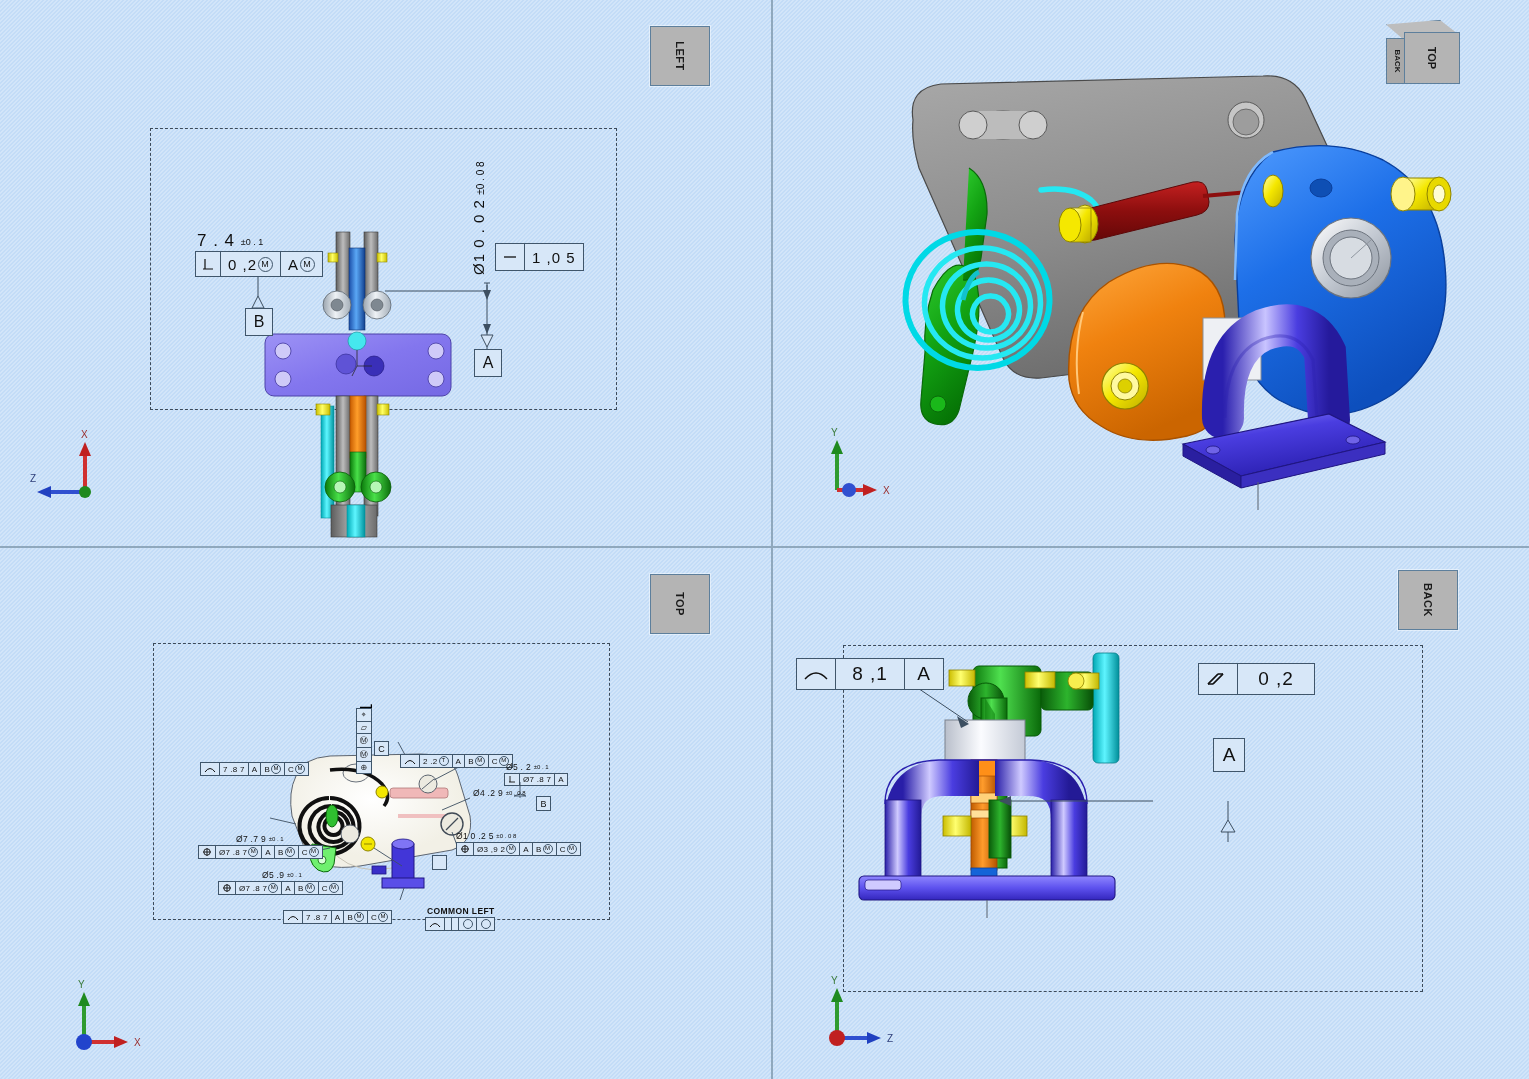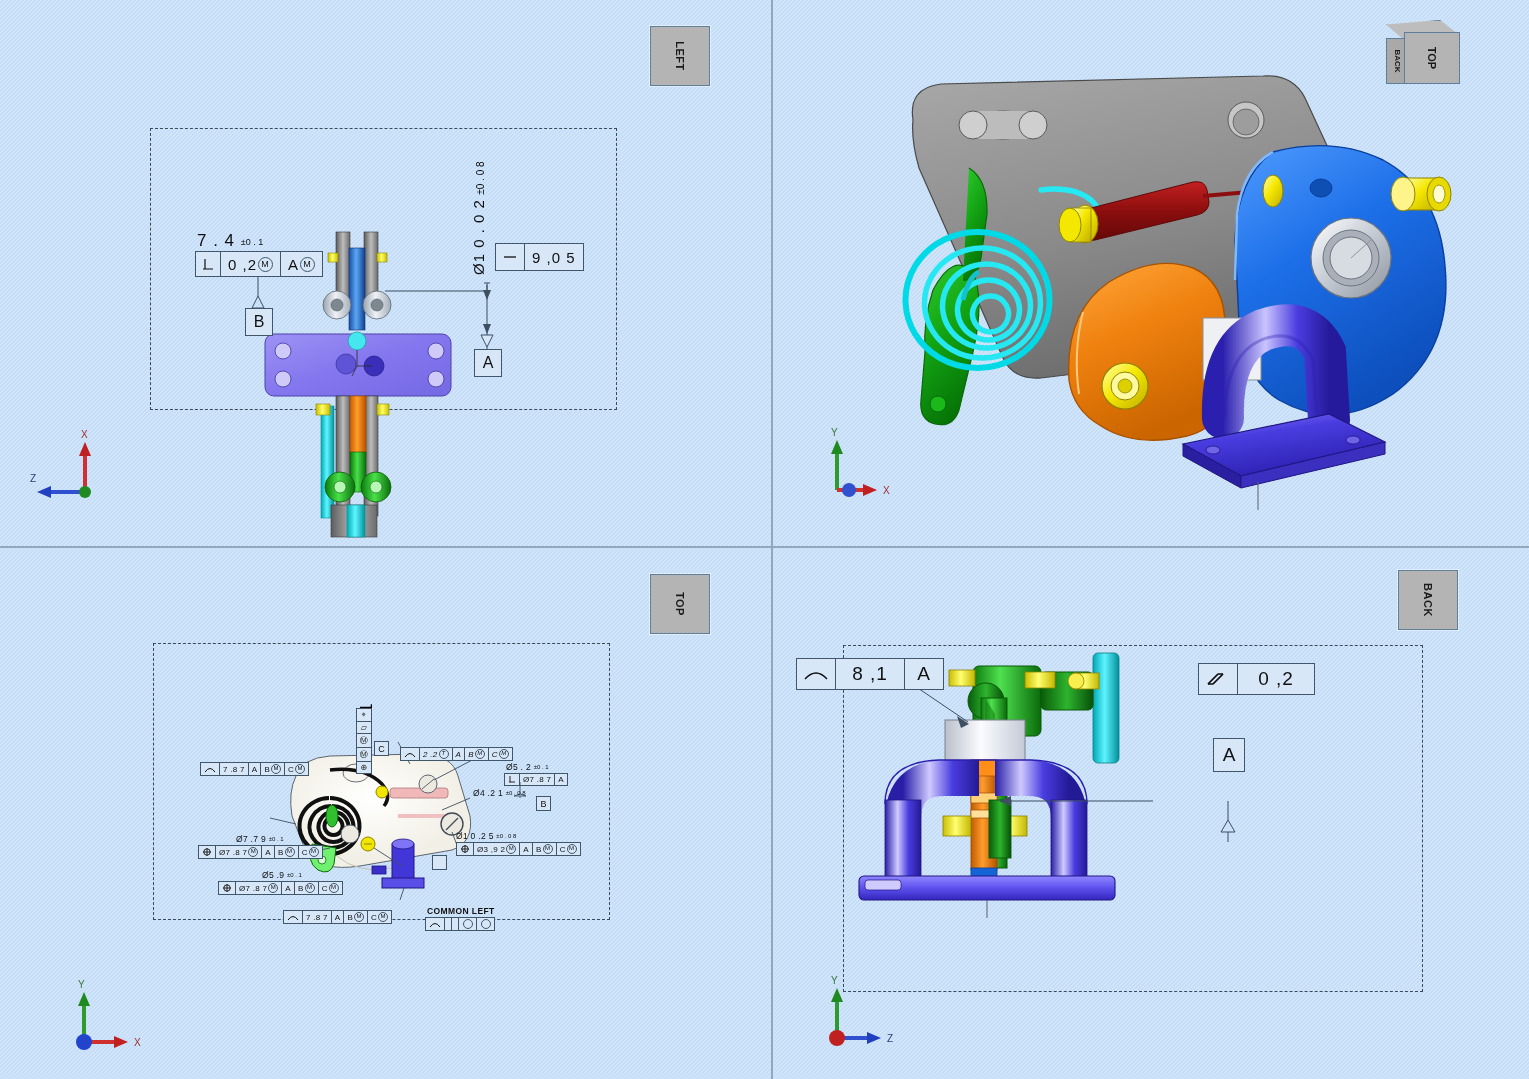--- a/index.html
+++ b/index.html
@@ -238,21 +238,21 @@
       <span class="plaintext" style="position:static;font-size:15px;">Ø1 0 . 0 2</span>
       <span class="tol" style="font-size:10px;">±0 . 0 8</span>
     </div>
 
     <div class="fcf" style="left:495px;top:243px;height:28px;">
       <div class="cell sym">
         <svg width="16" height="10" viewBox="0 0 16 10">
           <path d="M2 5 L14 5" stroke="#101010" stroke-width="1.3"></path>
         </svg>
       </div>
-      <div class="cell">9 ,0 5</div>
+      <div class="cell">1 ,0 5</div>
     </div>
 
     <div class="datum-box" style="left:474px;top:349px;">
       <span>A</span>
     </div>
 
     <div class="triad" style="left:22px;top:424px;">
       <svg width="90" height="80" viewBox="0 0 90 80">
         <line x1="63" y1="68" x2="63" y2="28" stroke="#d03030" stroke-width="4"></line>
         <polygon points="63,18 57,32 69,32" fill="#c02020"></polygon>
@@ -514,21 +514,21 @@
       <div class="cell" style="border-right:none;border-bottom:1px solid #40566b;">⌖</div>
       <div class="cell" style="border-right:none;border-bottom:1px solid #40566b;">▱</div>
       <div class="cell" style="border-right:none;border-bottom:1px solid #40566b;">Ⓜ</div>
       <div class="cell" style="border-right:none;border-bottom:1px solid #40566b;">Ⓜ</div>
       <div class="cell" style="border-right:none;">⊕</div>
     </div>
     <div class="datum-box mini" style="left:374px;top:193px;">
       <span>C</span>
     </div>
 
-    <div class="fcf mini" style="left:400px;top:199px;font-style:italic;">
+    <div class="fcf mini" style="left:400px;top:206px;">
       <div class="cell sym">
         <svg width="12" height="8" viewBox="0 0 12 8">
             <path d="M1 7 Q6 0 11 7" fill="none" stroke="#101010" stroke-width="1"></path>
           </svg>
       </div>
       <div class="cell">
         <span>2 .2</span>
           <span class="mcirc">T</span>
       </div>
       <div class="cell">A</div>
@@ -558,21 +558,21 @@
     <div class="datum-box mini" style="left:536px;top:248px;">
       <span>B</span>
     </div>
     <svg class="leaders" width="771" height="531">
       <path d="M520 234 L520 246 L514 248 L526 248 L520 246" fill="none" stroke="#3d4f61" stroke-width=".9"></path>
       <path d="M520 248 L520 250" stroke="#3d4f61" stroke-width=".9"></path>
       <path d="M1250 190 L1250 200" stroke="none"></path>
     </svg>
 
     <div class="plaintext mini" style="left:473px;top:240px;">
-      <span>Ø4 .2 1</span>
+      <span>Ø4 .2 9</span>
       <span class="tol">±0 . 0 8</span>
     </div>
 
     <div class="plaintext mini" style="left:456px;top:283px;">
       <span>Ø1 0 .2 5</span>
       <span class="tol">±0 . 0 8</span>
     </div>
     <div class="fcf mini" style="left:456px;top:294px;">
       <div class="cell sym">
         <svg width="10" height="10" viewBox="0 0 10 10">

